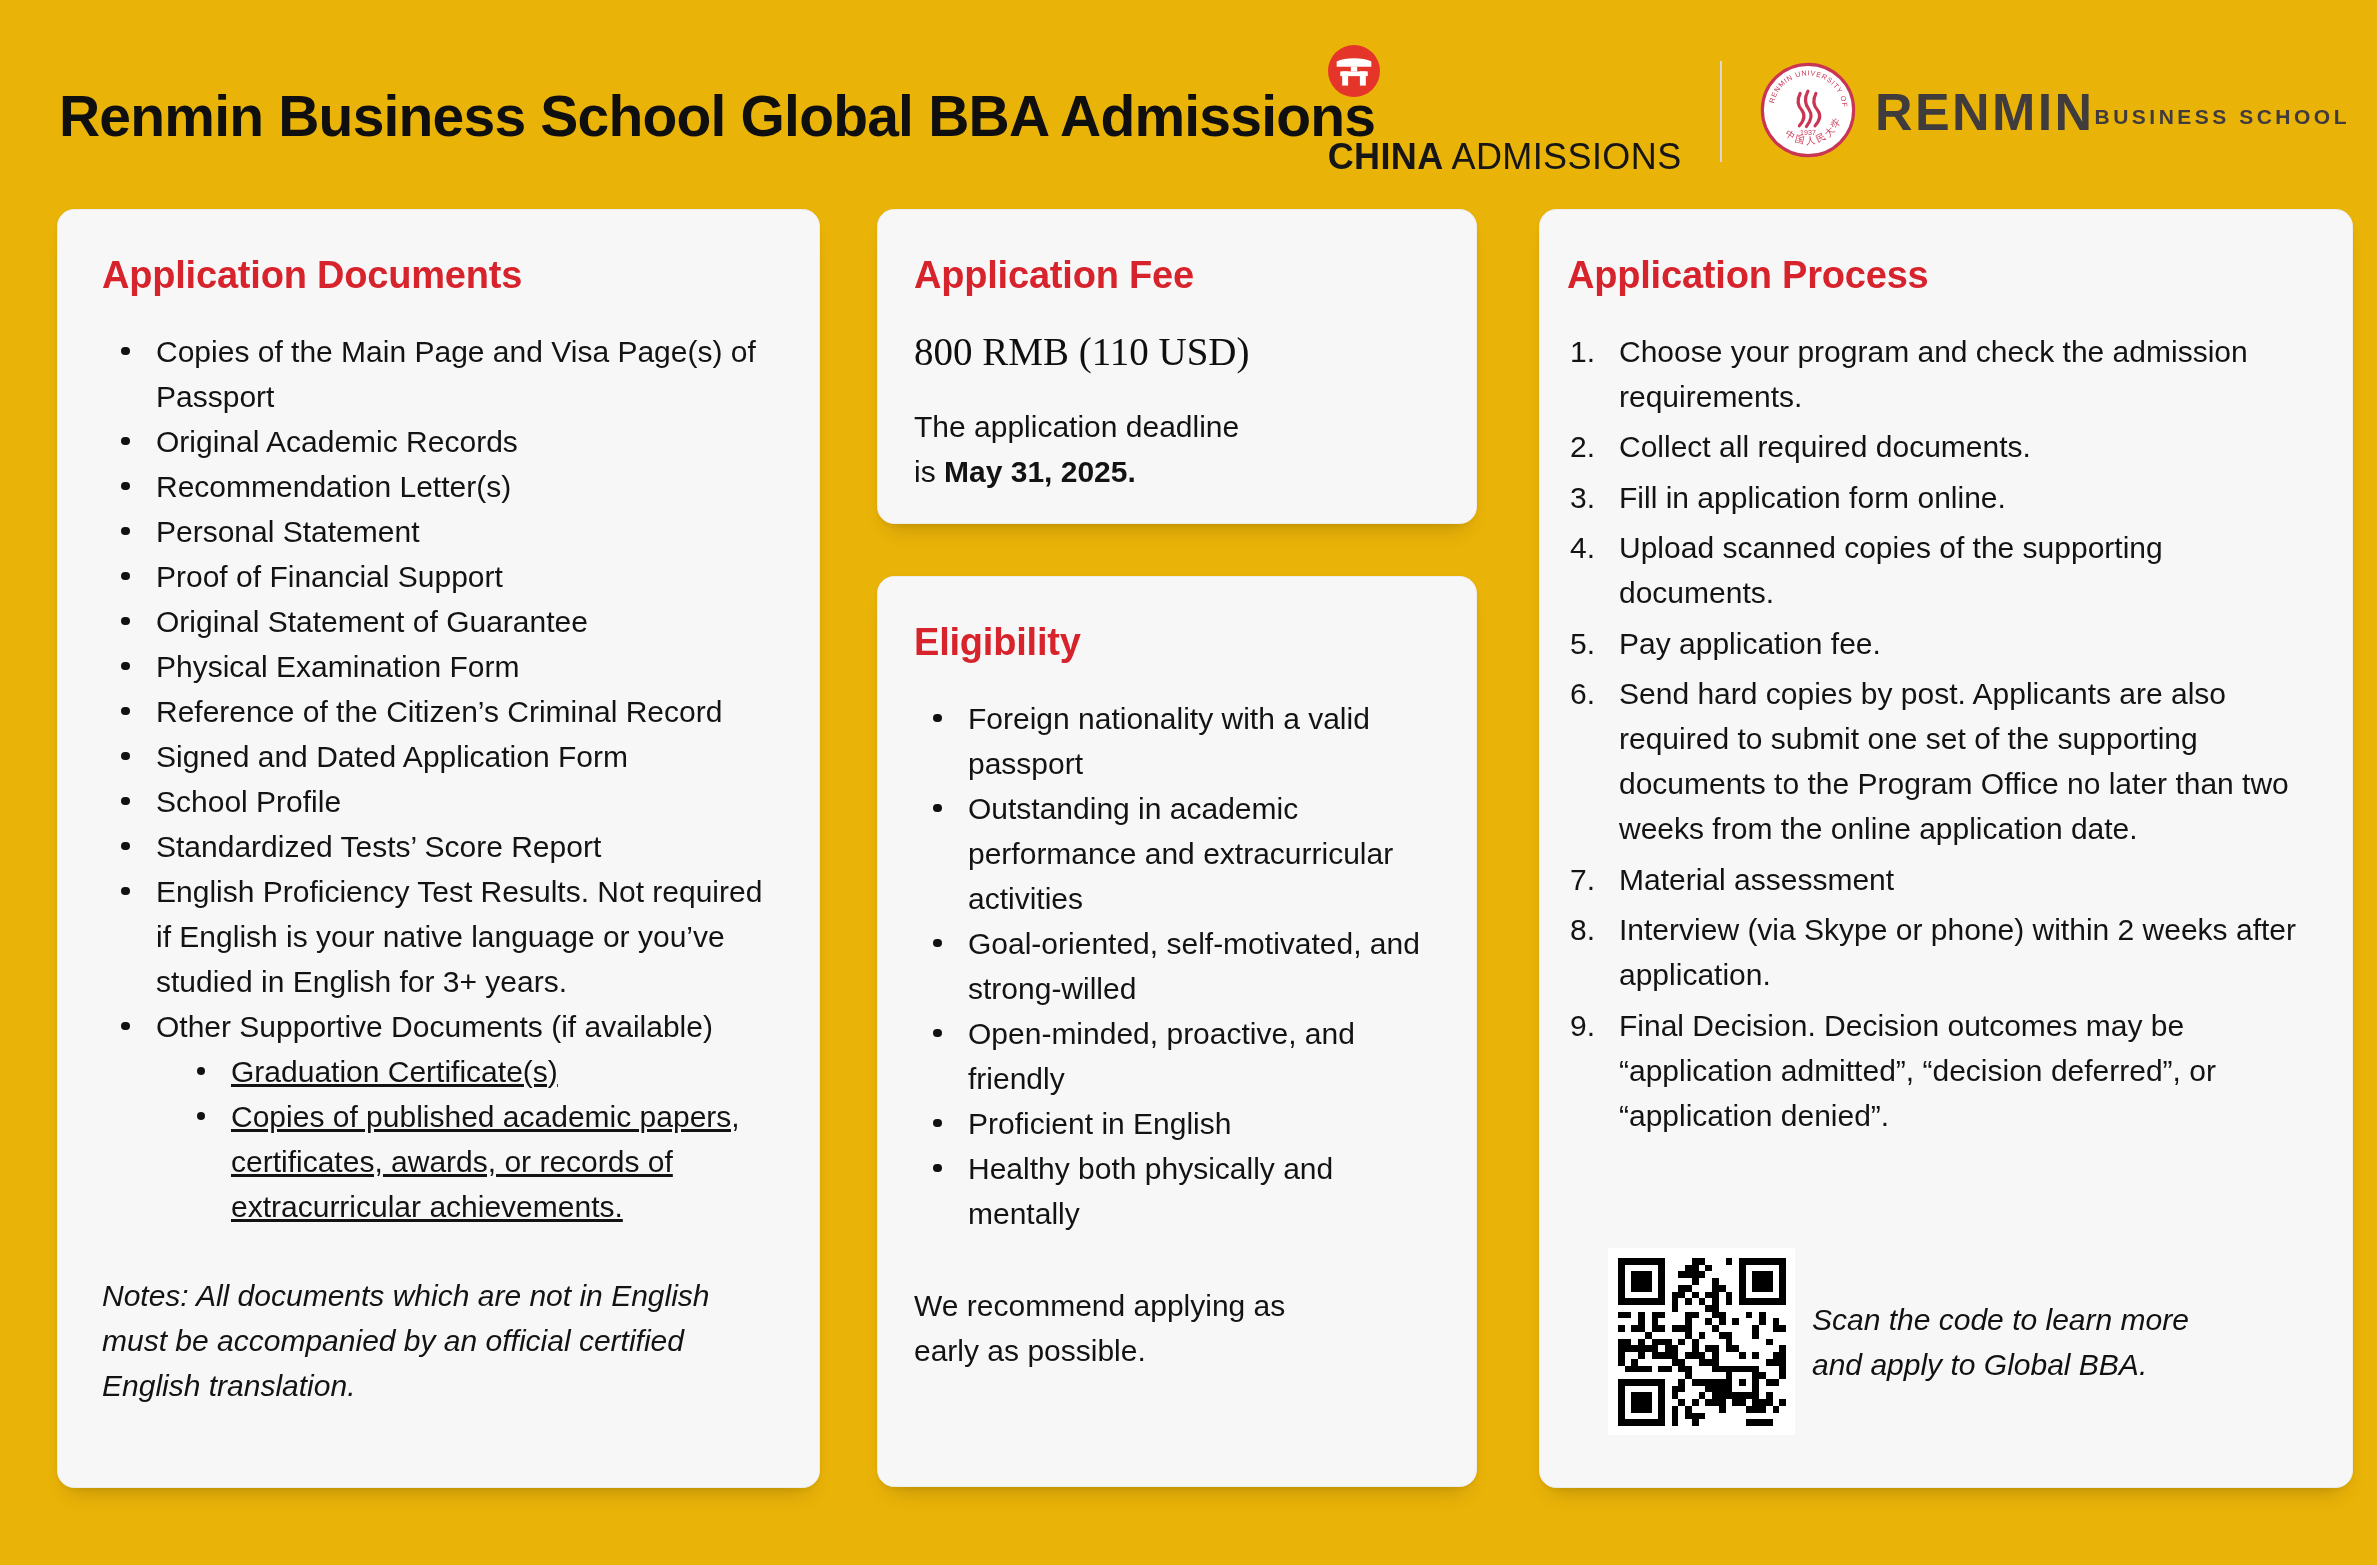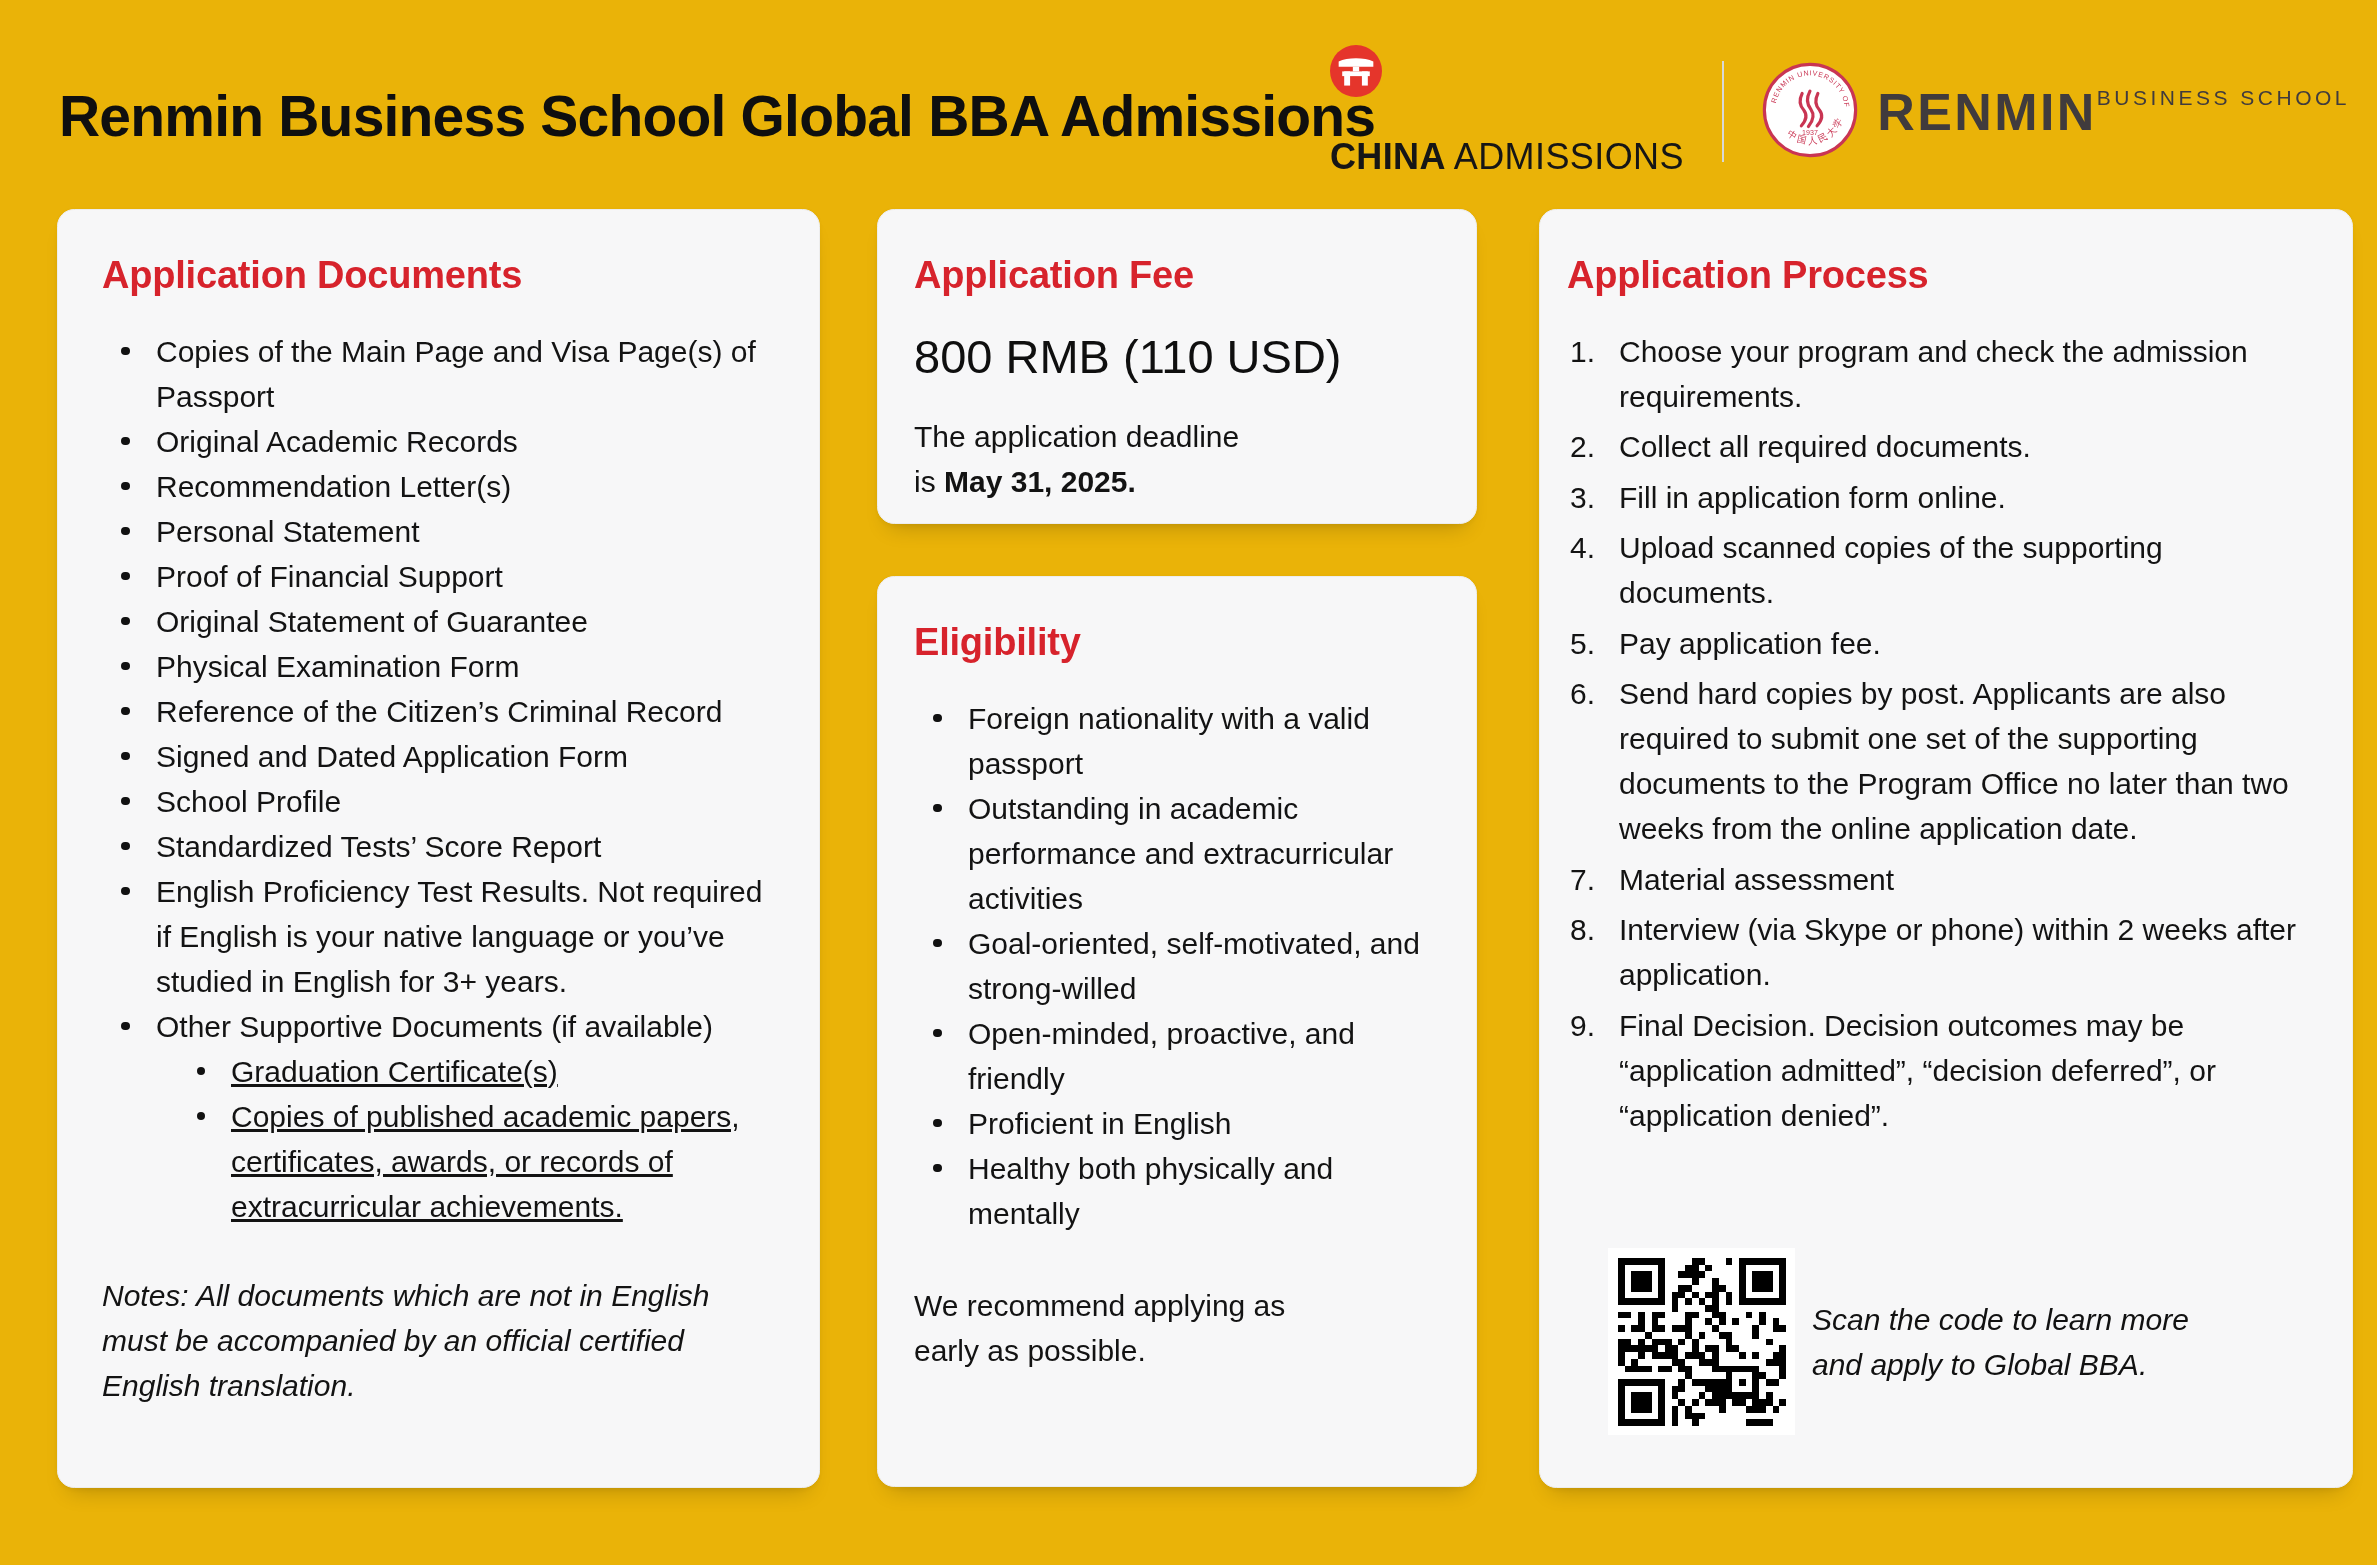--- a/index.html
+++ b/index.html
@@ -21,21 +21,21 @@
     display:flex; align-items:center;
   }
   .ca-logo { display:flex; align-items:flex-start; gap:36px;flex-direction:column; }
   .ca-text { font-size:36px; letter-spacing:0.4px; color:#161616; white-space:nowrap; }
   .ca-text .bold { font-weight:700; }
   .ca-text .reg  { font-weight:400; margin-left:7.9px; }
   .brand-divider { width:2.4px; height:101px; background:#d8d8d8; margin:0 38px; }
   .rm-logo { display:flex; align-items:center; gap:19px; }
   .rm-word { display:flex; flex-direction:row; }
   .rm-word .l1 { font-size:52px; font-weight:700; color:#403b3d; letter-spacing:2.4px; line-height:1; }
-  .rm-word .l2 { font-size:21px; font-weight:400; color:#403b3d; letter-spacing:3.5px; margin-top:0; white-space:nowrap; }
+  .rm-word .l2 { font-size:21px; font-weight:700; color:#403b3d; letter-spacing:3.5px; margin-top:19px; white-space:nowrap; }
 
   
   .card {
     position:absolute; background:#f7f7f8;
     border:0.8px solid #ededed; border-radius:17.3px;
     box-shadow:0 14px 22px -12.6px rgba(0,0,0,.22), 0 1.6px 4.7px rgba(0,0,0,.04);
     padding:31.5px 44px;
   }
   #card-documents   { left:57px;   top:209px; width:763px;  height:1279px; }
   #card-fee         { left:877px; top:209px; width:600px;  height:315px;  padding:31.5px 36px; }
@@ -51,21 +51,21 @@
     width:8.7px; height:8.7px; border-radius:50%; background:#111;
   }
   .sublist { list-style:none; margin:0; padding:0 0 0 25px; font-size:30px; line-height:45px;text-decoration:underline; }
   .sublist > li { position:relative; padding-left:50px; }
   .sublist > li::before {
     content:""; position:absolute; left:15.7px; top:18px;
     width:8.7px; height:8.7px; border-radius:50%; background:#111;
   }
   .notes { margin:44px 0 0; font-style:italic; font-size:30px; line-height:45px; max-width:693px; }
 
-  .fee-amount { font-size:47px; font-weight:400; color:#0f0f0f; margin:22px 0 30px; white-space:nowrap; }
+  .fee-amount { font-size:39px; font-weight:400; color:#0f0f0f; margin:22px 0 30px; white-space:nowrap;font-family:Liberation Serif, serif; }
   .fee-deadline { font-size:30px; line-height:45px; }
   .fee-deadline b { font-weight:700; }
 
   .elig-footer { margin:47px 0 0; font-size:30px; line-height:45px; max-width:441px; }
 
   .plist { list-style:none; counter-reset:step; margin:3px; padding:0; font-size:30px; line-height:45px; }
   .plist > li { position:relative; padding-left:49px; counter-increment:step; margin-bottom:5.5px; }
   .plist > li::before { content:counter(step) "."; position:absolute; left:0; top:0; }
 
   .qr-row { position:absolute; left:68px; bottom:52px; display:flex; align-items:center; gap:17px; }

